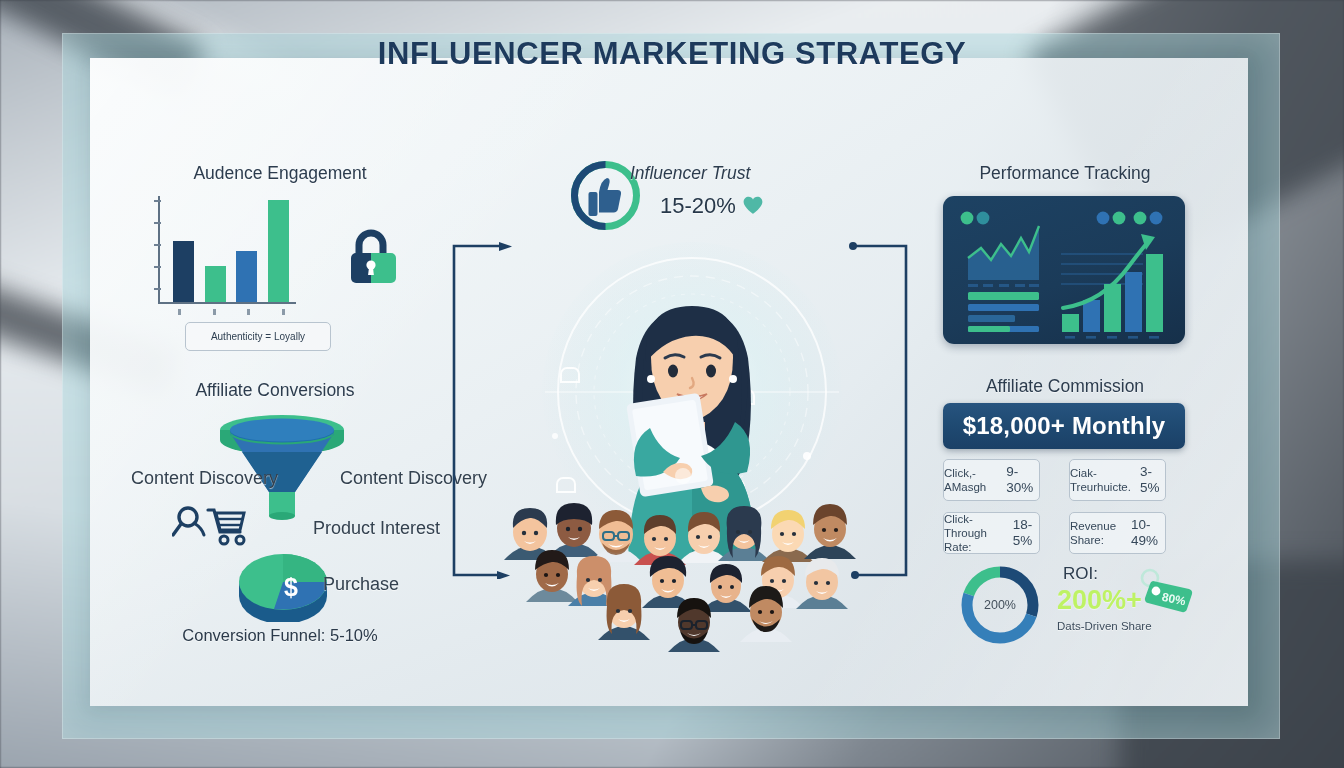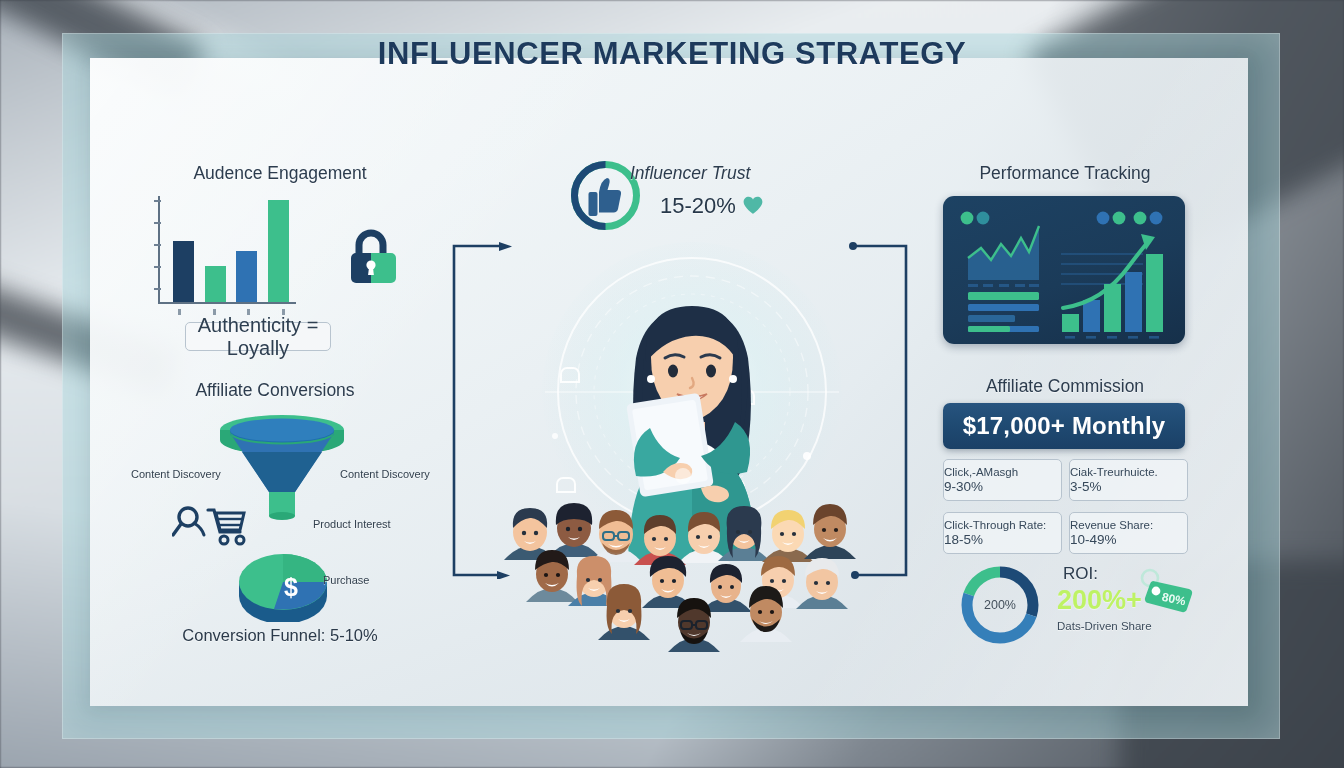--- a/index.html
+++ b/index.html
@@ -91,27 +91,27 @@
 
   
   #lock-icon { position:absolute; left:346px; top:228px; width:50px; height:58px; }
 
   .pill {
     position:absolute; background: rgba(246,248,250,0.72);
     border:1px solid #b8c4cf; border-radius:5px;
     color:#2e3f51; text-align:center;
     display:flex; align-items:center; justify-content:center;
   }
-  #authenticity-pill { left:185px; top:322px; width:146px; height:29px; font-size:20px; }
+  #authenticity-pill { left:185px; top:322px; width:146px; height:29px; font-size:10px; }
 
   
   #affiliate-title { left:128px; top:380px; width:294px; }
   #funnel { position:absolute; left:207px; top:414px; width:150px; height:120px; }
   #pie3d  { position:absolute; left:234px; top:536px; width:98px; height:86px; }
-  .fnl-label { position:absolute; font-size:11px; color:#33414f; white-space:nowrap;
+  .fnl-label { position:absolute; font-size:18px; color:#33414f; white-space:nowrap;
                text-shadow:0 1px 1px rgba(255,255,255,0.65); }
   #fnl-left  { left:131px; top:468px; }
   #fnl-right { left:340px; top:468px; }
   #fnl-prod  { left:313px; top:518px; }
   #fnl-purch { left:323px; top:574px; }
   #search-cart-icon { position:absolute; left:172px; top:503px; width:76px; height:44px; }
   #conversion-funnel-caption {
     position:absolute; left:110px; top:626px; width:340px; text-align:center;
     font-size:16.5px; color:#2b3a4a; text-shadow:0 1px 1px rgba(255,255,255,0.7);
   }
@@ -142,24 +142,24 @@
   #commission-title { left:938px; top:376px; width:254px; }
   #commission-banner {
     position:absolute; left:943px; top:403px; width:242px; height:46px;
     background:linear-gradient(180deg,#27547f 0%,#1f4a72 48%,#1b4066 100%);
     border-radius:7px; color:#fff; font-size:24px; font-weight:bold;
     display:flex; align-items:center; justify-content:center;
     box-shadow:0 2px 6px rgba(22,42,64,0.35);
     letter-spacing:0.2px;
   }
   .metric-box {
-    position:absolute; width:119px; height:42px;
+    position:absolute; width:97px; height:42px;
     background:rgba(247,249,251,0.58);
     border:1px solid #b7c3ce; border-radius:5px;
-    display:flex; flex-direction:column; align-items:flex-start; justify-content:center;
+    display:flex; flex-direction:row; align-items:center; justify-content:center;
     color:#36485a; line-height:1.22;
   }
   .metric-box .mb-label { font-size:11.5px; }
   .metric-box .mb-value { font-size:13.5px; }
   #metric-0 { left:943px; top:459px; }
   #metric-1 { left:1069px; top:459px; }
   #metric-2 { left:943px; top:512px; }
   #metric-3 { left:1069px; top:512px; }
 
   #roi-donut { position:absolute; left:957px; top:562px; width:86px; height:86px; }
@@ -553,21 +553,21 @@
         <rect x="122" y="140" width="10" height="2.6"></rect>
           <rect x="143" y="140" width="10" height="2.6"></rect>
         <rect x="164" y="140" width="10" height="2.6"></rect>
           <rect x="185" y="140" width="10" height="2.6"></rect>
         <rect x="206" y="140" width="10" height="2.6"></rect>
       </g>
     </svg>
   </div>
 
   <div class="sec-title" id="commission-title">Affiliate Commission</div>
-  <div id="commission-banner">$17,000+ Monthly</div>
+  <div id="commission-banner">$18,000+ Monthly</div>
 
   <div class="metric-box" id="metric-0">
     <span class="mb-label">Click,-AMasgh</span>
     <span class="mb-value">9-30%</span>
   </div>
   <div class="metric-box" id="metric-1">
     <span class="mb-label">Ciak-Treurhuicte.</span>
     <span class="mb-value">3-5%</span>
   </div>
   <div class="metric-box" id="metric-2">

